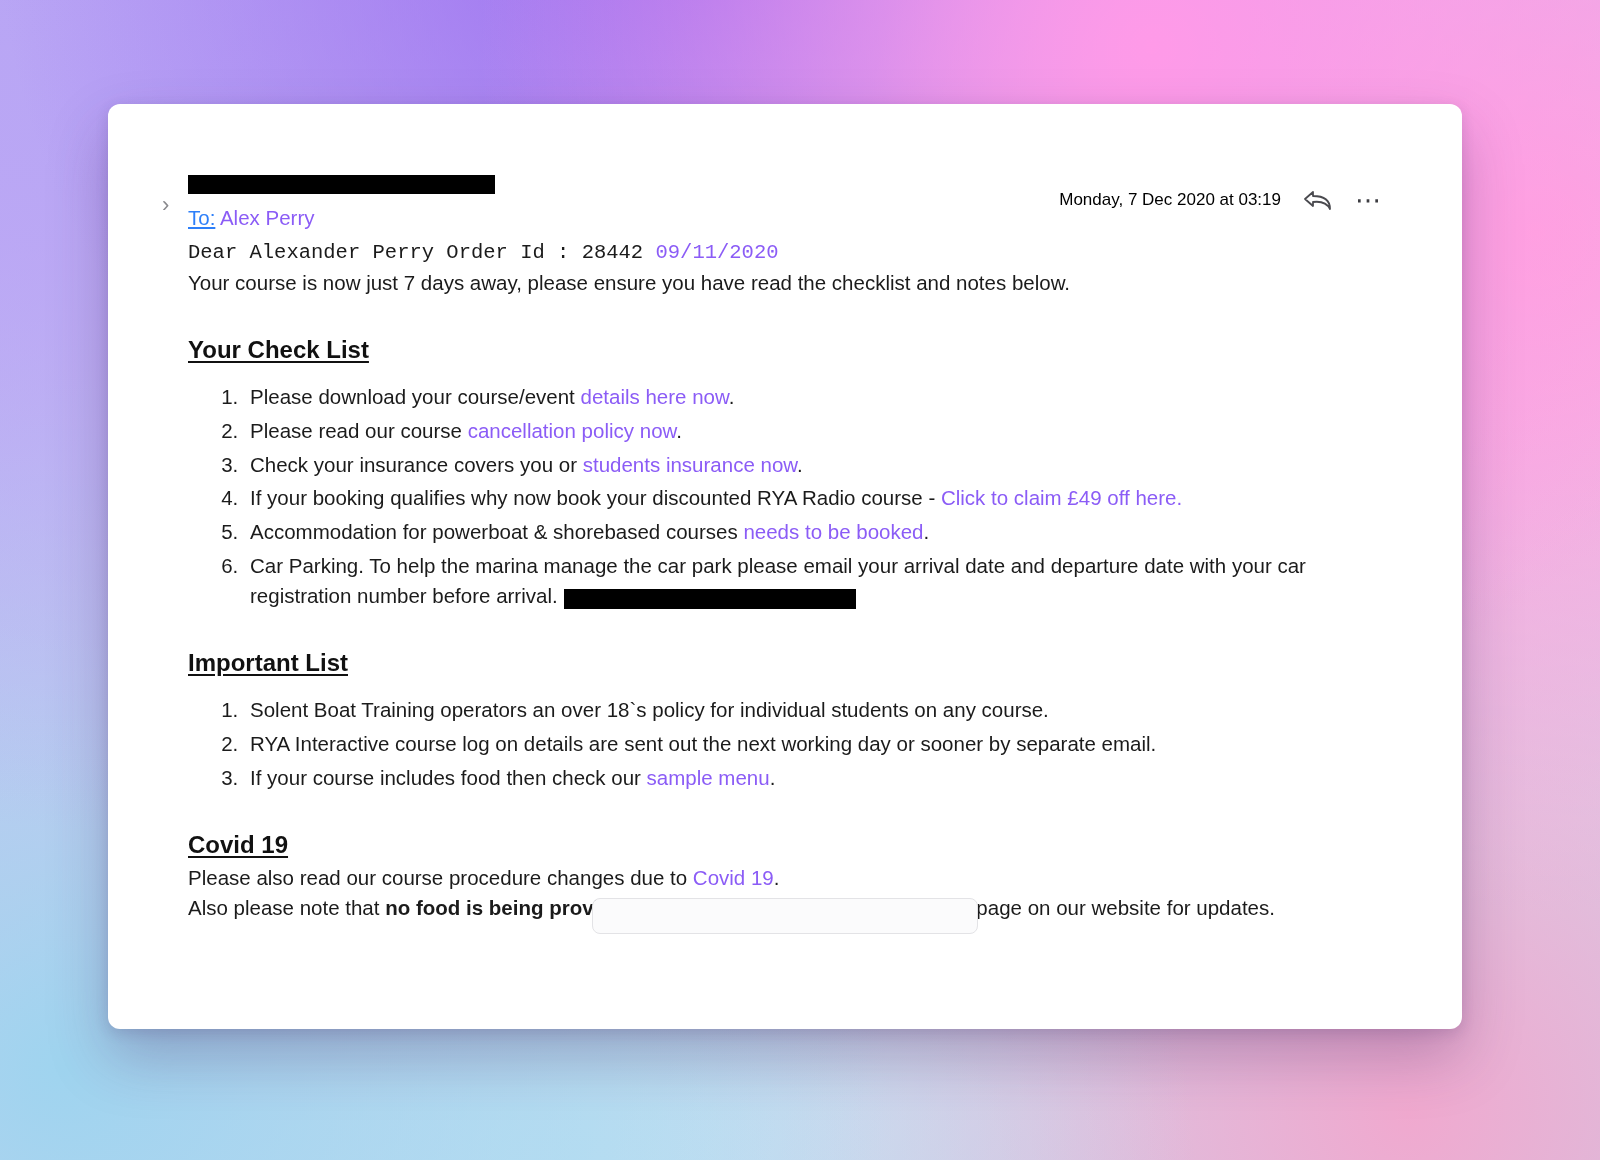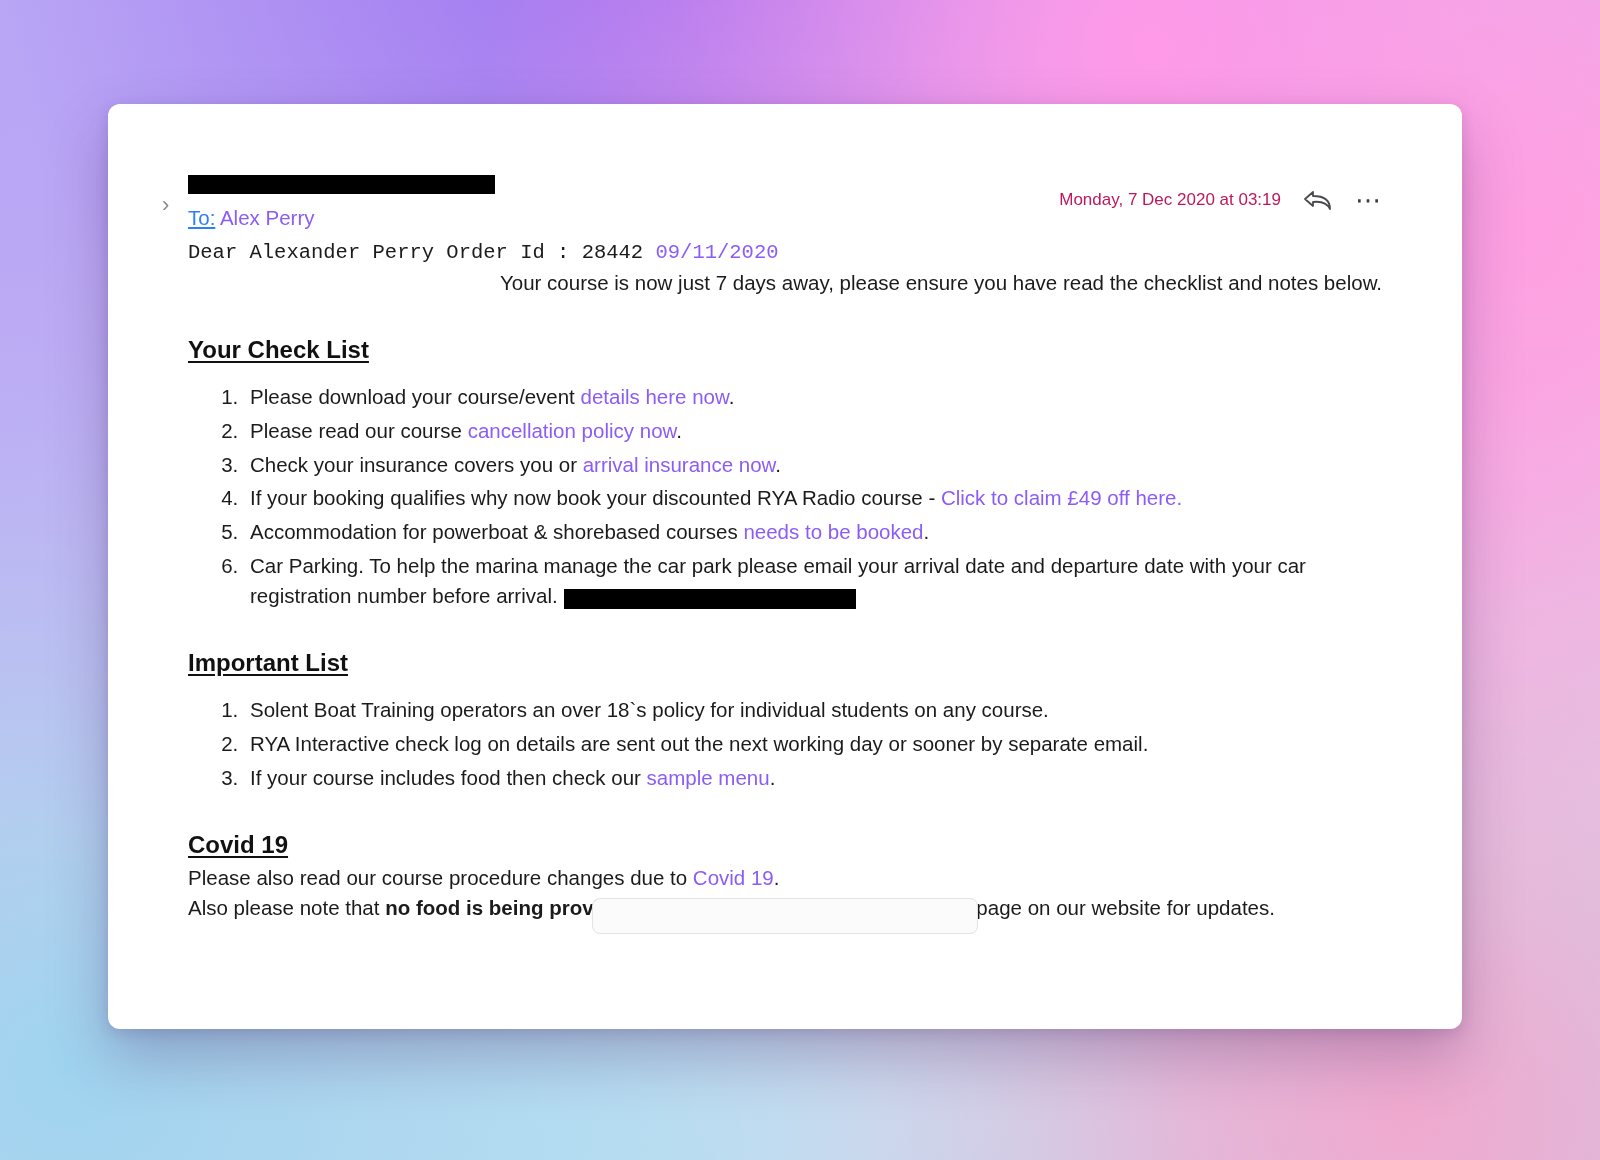--- a/index.html
+++ b/index.html
@@ -84,21 +84,21 @@
 
   .header-right {
     position: absolute;
     right: 0;
     top: 24px;
     display: flex;
     align-items: center;
     gap: 22px;
   }
   .timestamp {
-    color: #be185d;
+    color: #000000;
     font-size: 17px;
     white-space: nowrap;
   }
   .icon-btn {
     display: inline-flex;
     align-items: center;
     justify-content: center;
     color: #4a4a4f;
     cursor: default;
   }
@@ -107,21 +107,21 @@
     letter-spacing: 1px;
     line-height: 14px;
     color: #3c3c41;
   }
 
   
   p.block {
     margin: 0 0 0 0;
   }
   .greeting { margin-top: 33px; font-family: Liberation Mono, monospace; }
-  .intro { margin-top: 36px; text-align: right; }
+  .intro { margin-top: 36px; }
 
   a, .link {
     color: #8b5cf6;
     text-decoration: none;
   }
 
   h3.section {
     margin: 36px 0 0 0;
     font-size: 24px;
     font-weight: bold;
@@ -205,41 +205,41 @@
     <h3 class="section">Your Check List</h3>
 
     <ol class="list">
       <li>
         <span>Please download your course/event </span><span class="link">details here now</span><span>.</span>
       </li>
       <li>
         <span>Please read our course </span><span class="link">cancellation policy now</span><span>.</span>
       </li>
       <li>
-        <span>Check your insurance covers you or </span><span class="link">arrival insurance now</span><span>.</span>
+        <span>Check your insurance covers you or </span><span class="link">students insurance now</span><span>.</span>
       </li>
       <li>
         <span>If your booking qualifies why now book your discounted RYA Radio course - </span><span class="link">Click to claim £49 off here.</span><span></span>
       </li>
       <li>
         <span>Accommodation for powerboat &amp; shorebased courses </span><span class="link">needs to be booked</span><span>.</span>
       </li>
       <li>
         <span>Car Parking. To help the marina manage the car park please email your arrival date and departure date with your car registration number before arrival.</span><span class="redact" id="car-park-redaction"></span>
       </li>
     </ol>
 
     <h3 class="section">Important List</h3>
 
     <ol class="list">
       <li>
         <span>Solent Boat Training operators an over 18`s policy for individual students on any course.</span>
       </li>
       <li>
-        <span>RYA Interactive check log on details are sent out the next working day or sooner by separate email.</span>
+        <span>RYA Interactive course log on details are sent out the next working day or sooner by separate email.</span>
       </li>
       <li>
         <span>If your course includes food then check our </span><span class="link">sample menu</span><span>.</span>
       </li>
     </ol>
 
     <h3 class="section">Covid 19</h3>
 
     <p class="block covid-para">
       <span>Please also read our course procedure changes due to </span><span class="link">Covid 19</span><span>.</span>

